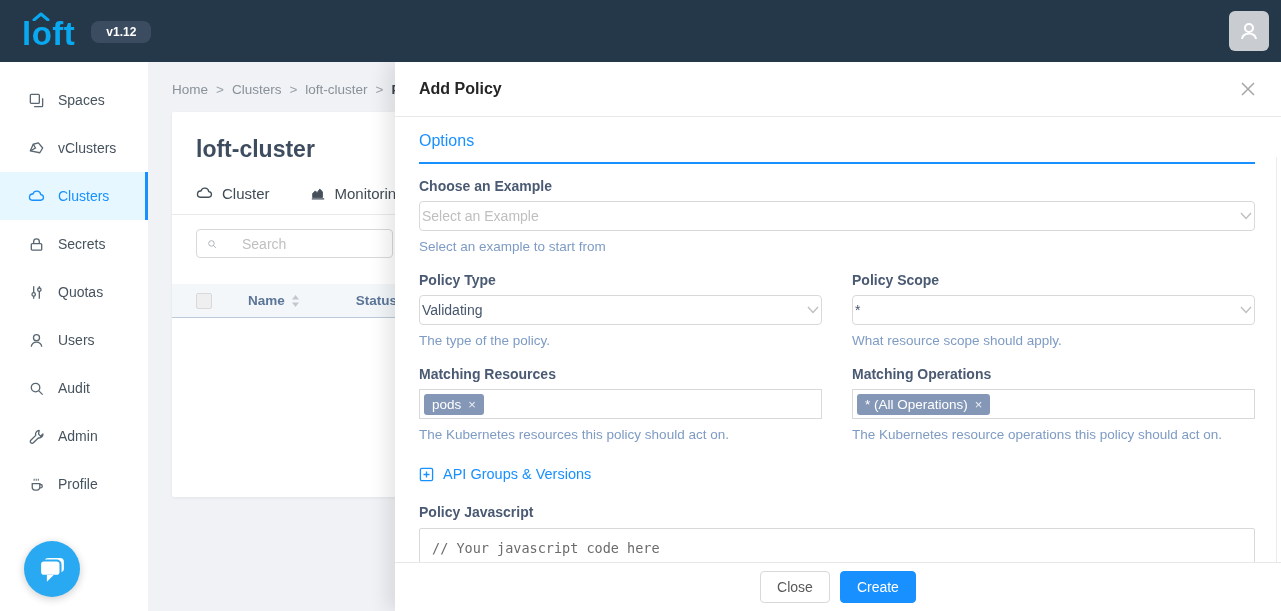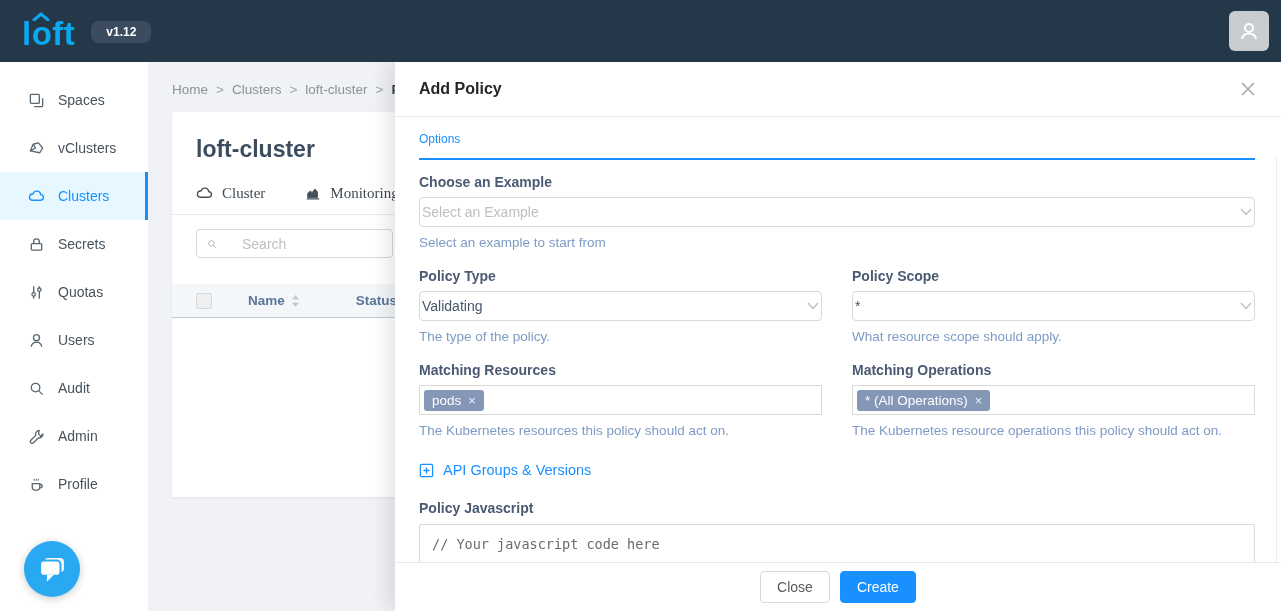--- a/index.html
+++ b/index.html
@@ -24,41 +24,41 @@
   
   .main { position:absolute; left:148px; top:62px; right:0; bottom:0; padding:20px 24px 0 24px; z-index:5; }
   .breadcrumb { font-size:13.5px; color:#8a9199; display:flex; align-items:center; }
   .crumb { cursor:pointer; }
   .crumb-sep { margin:0 8px; color:#9aa1a9; }
   .crumb.current { color:#3d4450; font-weight:bold; cursor:default; }
 
   .card { margin-top:15px; background:#fff; height:385px; border-radius:2px; box-shadow:0 1px 3px rgba(0,0,0,.06); padding:24px; position:relative; }
   .cluster-title { font-size:23px; font-weight:bold; color:#3d4c5e; }
   .tabs { margin-top:22px; display:flex; gap:40px; align-items:center; }
-  .tab { display:flex; align-items:center; gap:9px; font-size:15px; color:#3f4b55; cursor:pointer;font-family:Liberation Serif, serif; }
+  .tab { display:flex; align-items:center; gap:9px; font-size:15px; color:#3f4b55; cursor:pointer; }
   .tab svg { stroke:#45505a; }
   .tabs-divider { margin:12px -24px 0 -24px; border-bottom:1px solid #e8eaec; }
   .search-box { margin-top:14px; width:197px; height:29px; border:1px solid #d9d9d9; border-radius:4px; display:flex; align-items:center; padding:8px 10px; gap:25px; background:#fff; }
   .search-box input { border:none; outline:none; width:140px; font-size:14px; font-family:"Liberation Sans", sans-serif; color:#595959; }
   .search-box input::placeholder { color:#bfbfbf; }
   .table-head { margin:26px -24px 0 -24px; height:34px; background:#f4f7fa; border-bottom:1px solid #bccbd9; display:flex; align-items:center; padding-left:24px; }
   .th-checkbox { width:16px; height:16px; border:1px solid #d9d9d9; border-radius:2px; background:#efefef; cursor:pointer; }
   .th-label { font-size:13.5px; font-weight:bold; color:#5b7697; }
   .th-name { margin-left:36px; display:flex; align-items:center; gap:6px; cursor:pointer; }
   .th-status { margin-left:56px; }
 
   
   .drawer { position:absolute; left:395px; top:62px; right:0; bottom:0; background:#fff; box-shadow:-8px 0 18px rgba(0,0,0,.10); z-index:30; display:flex; flex-direction:column; }
   .drawer-header { height:55px; flex:0 0 55px; border-bottom:1px solid #e8e8e8; display:flex; align-items:center; justify-content:space-between; padding:0 20px 0 24px; }
   .drawer-title { font-size:16px; font-weight:bold; color:#262626; }
   .drawer-close { width:26px; height:26px; display:flex; align-items:center; justify-content:center; cursor:pointer; }
   .drawer-body { flex:1 1 auto; padding:15px 26px 0 24px; overflow:hidden; position:relative; }
   .scroll-line { position:absolute; right:4px; top:40px; bottom:0; width:1px; background:#ececec; }
 
-  .section-head { font-size:12px; color:#1890ff; padding-bottom:12px; border-bottom:2px solid #1890ff; margin-bottom:14px; cursor:pointer; }
+  .section-head { font-size:16px; color:#1890ff; padding-bottom:12px; border-bottom:2px solid #1890ff; margin-bottom:14px; cursor:pointer; }
 
   .field-label { font-size:14px; color:#4a5a73; margin-bottom:7px;font-weight:bold; }
   .select { height:30px; border:1px solid #d9d9d9; border-radius:4px; background:#fff; display:flex; align-items:center; justify-content:space-between; padding:0 2px; font-size:14px; cursor:pointer; }
   .select .placeholder { color:#bfbfbf; }
   .select .value { color:#47566c; }
   .help { font-size:13.5px; color:#7e9bc4; margin-top:8px; }
   .grid2 { display:grid; grid-template-columns:1fr 1fr; column-gap:30px; margin-top:18px; }
   .tagbox { height:30px; border:1px solid #d9d9d9; border-radius:0; background:#fff; display:flex; align-items:center; padding:0 4px; cursor:text; }
   .tag { background:#8497b7; color:#fff; font-size:13.5px; padding:3px 8px; border-radius:3px; display:flex; align-items:center; gap:7px; }
   .tag .tag-x { opacity:.85; font-size:13px; cursor:pointer; line-height:1; }

